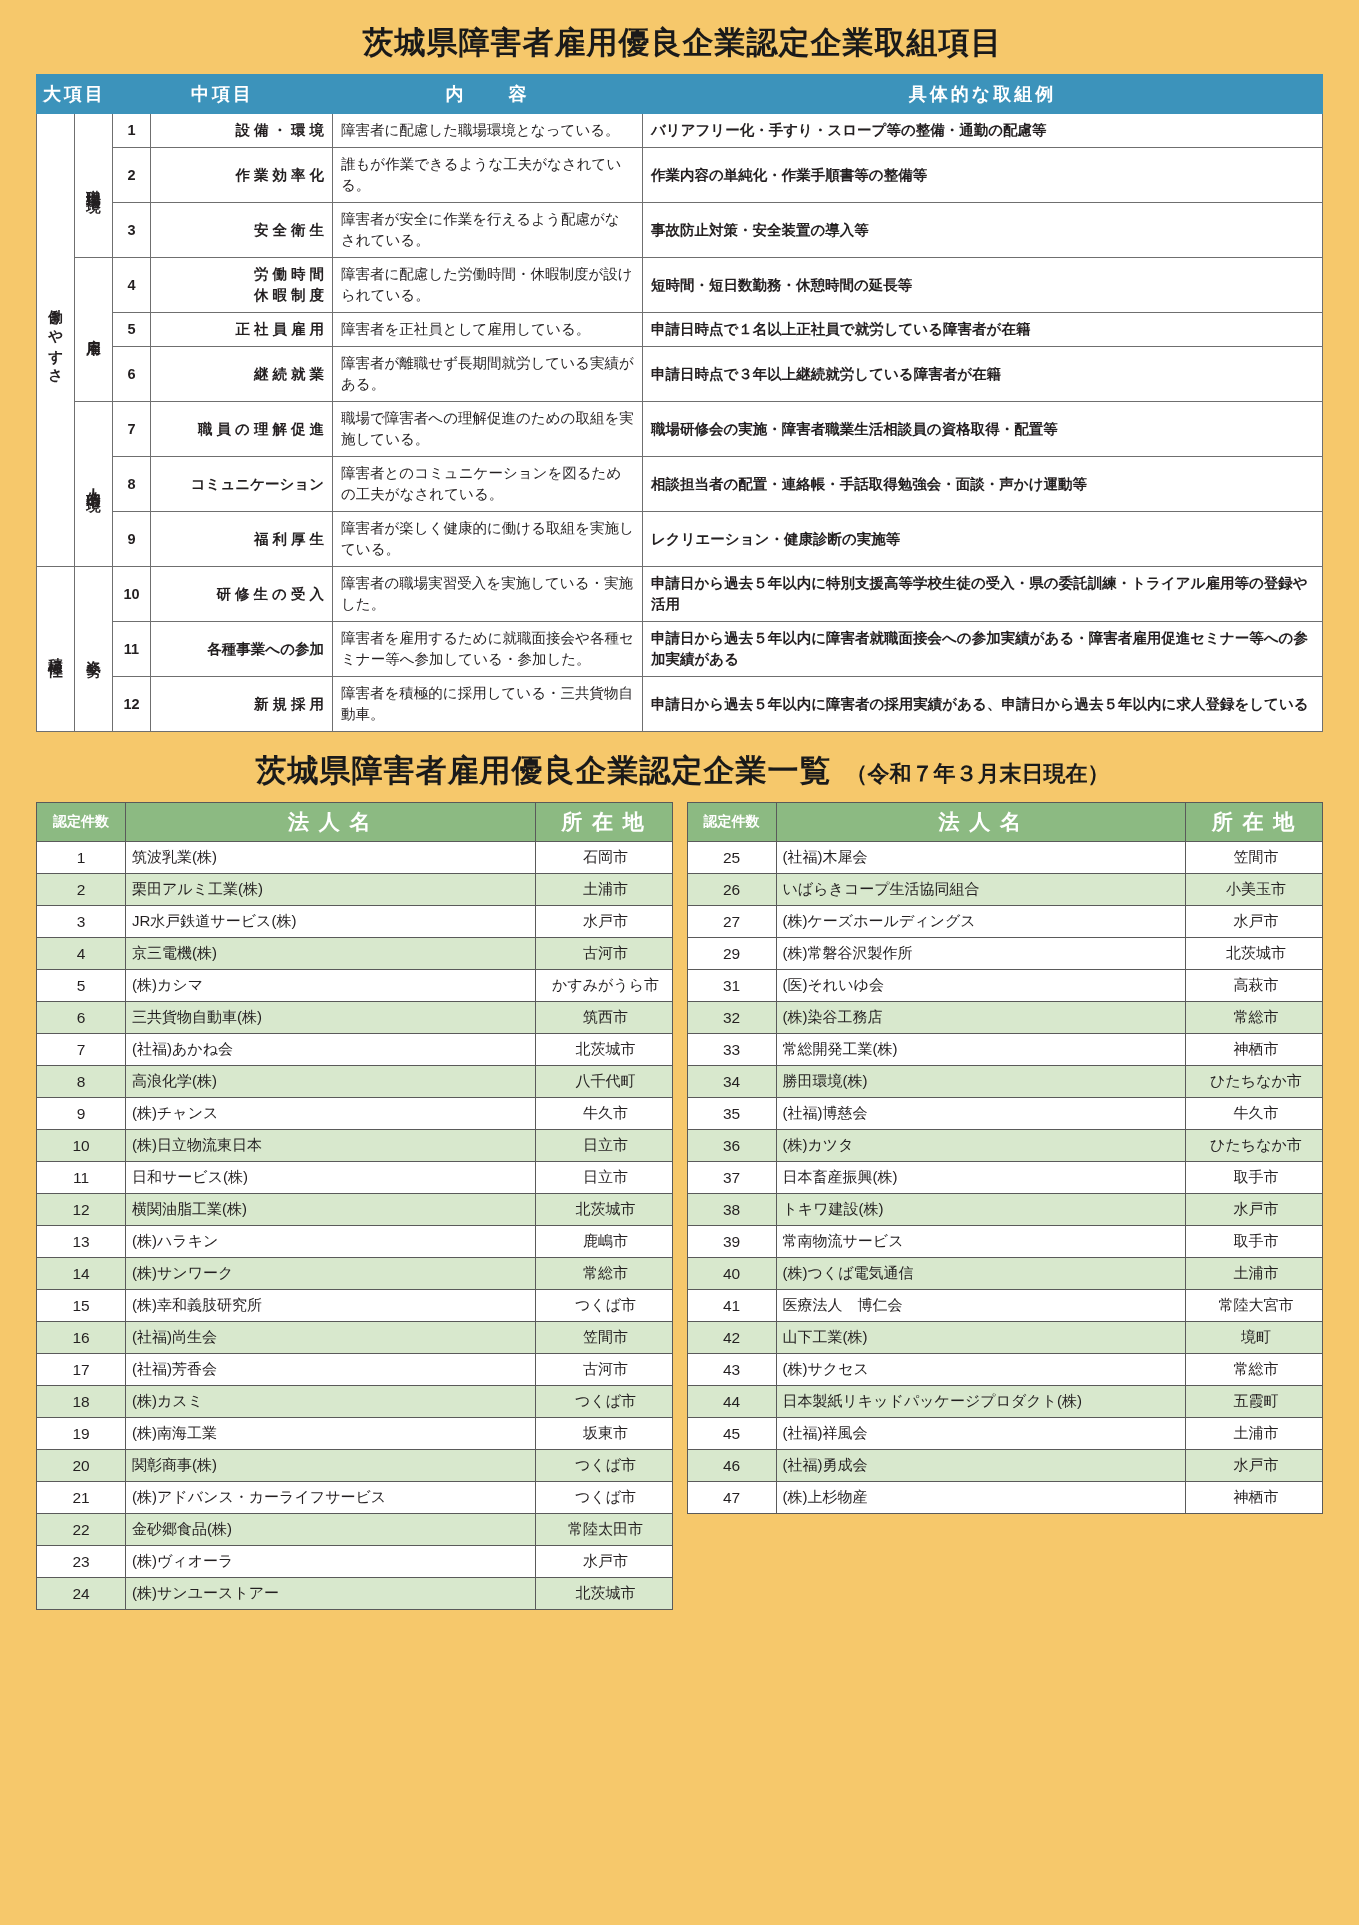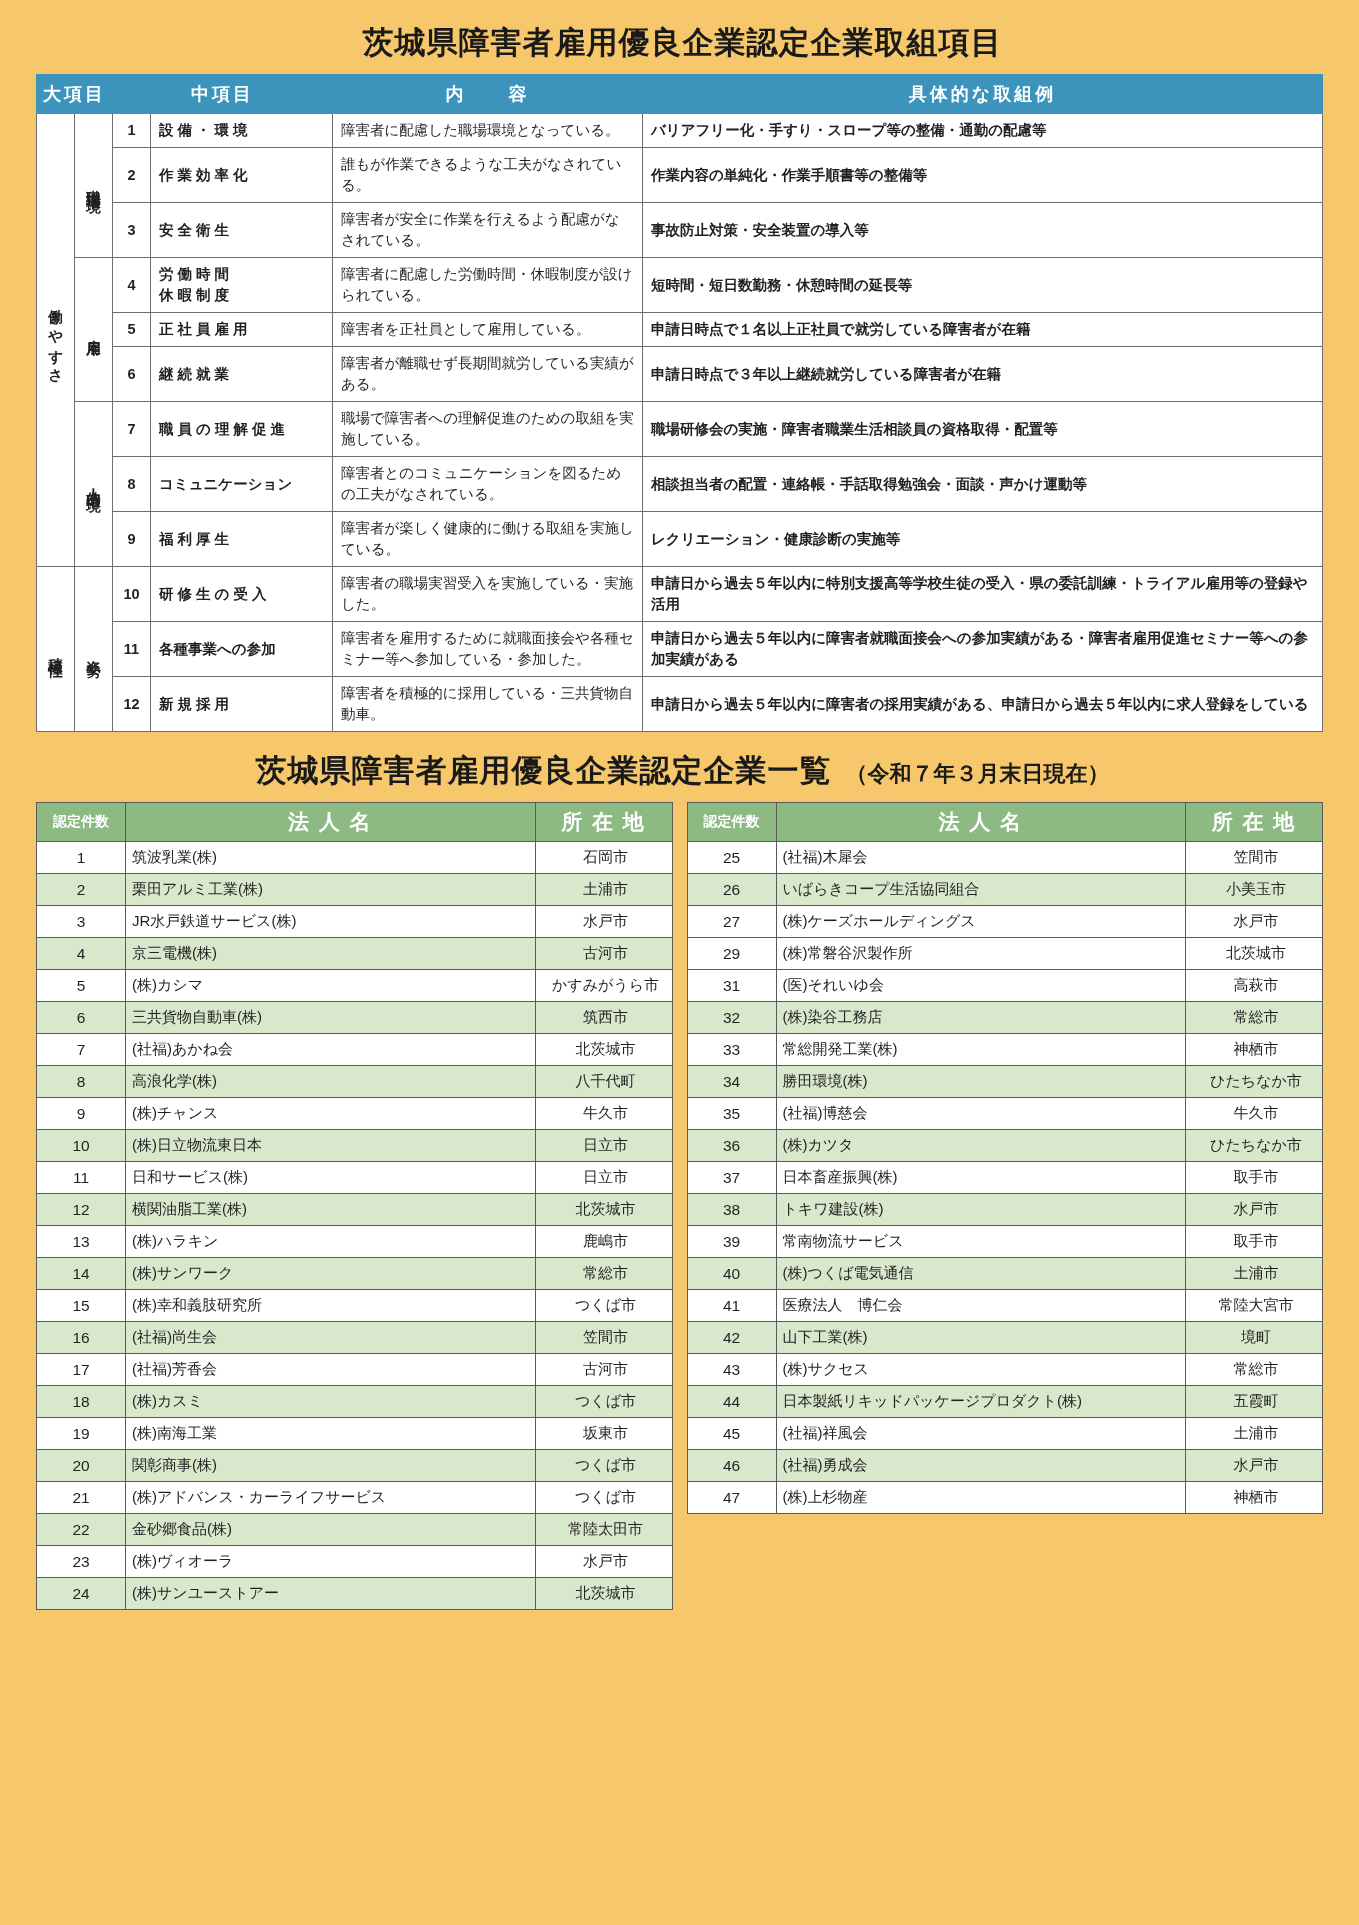--- a/index.html
+++ b/index.html
@@ -28,21 +28,21 @@
   }
   table.t1 td{
     border:1px solid #6f6f6f;font-size:14.5px;line-height:1.45;padding:6px 8px;
     vertical-align:middle;background:#fff;
   }
   td.c-big{background:#cfe7f5;width:38px;text-align:center;vertical-align:middle;
     font-size:17px;font-weight:bold;letter-spacing:2px;}
   td.c-mid{background:#dde9c2;width:38px;text-align:center;vertical-align:middle;
     font-size:17px;font-weight:bold;letter-spacing:2px;}
   td.c-num{background:#fbf6c4;width:38px;text-align:center;font-size:17px;font-weight:bold;}
-  td.c-item{background:#dedede;width:182px;text-align:left;font-size:16.5px;font-weight:bold;}
+  td.c-item{background:#dedede;width:182px;text-align:right;font-size:16.5px;font-weight:bold;}
   td.c-item.tight{letter-spacing:0px;}
   td.c-desc{width:310px;}
   td.c-ex{width:auto;font-weight:bold;}
   .vtext{writing-mode:vertical-rl;text-orientation:upright;display:inline-block;
     line-height:1.25;letter-spacing:3px;}
   .thick-top td{border-top:2px solid #2b2b2b;}
 
   
   .lists{display:flex;gap:14px;width:1287px;}
   .list-col{flex:1 1 0;}

